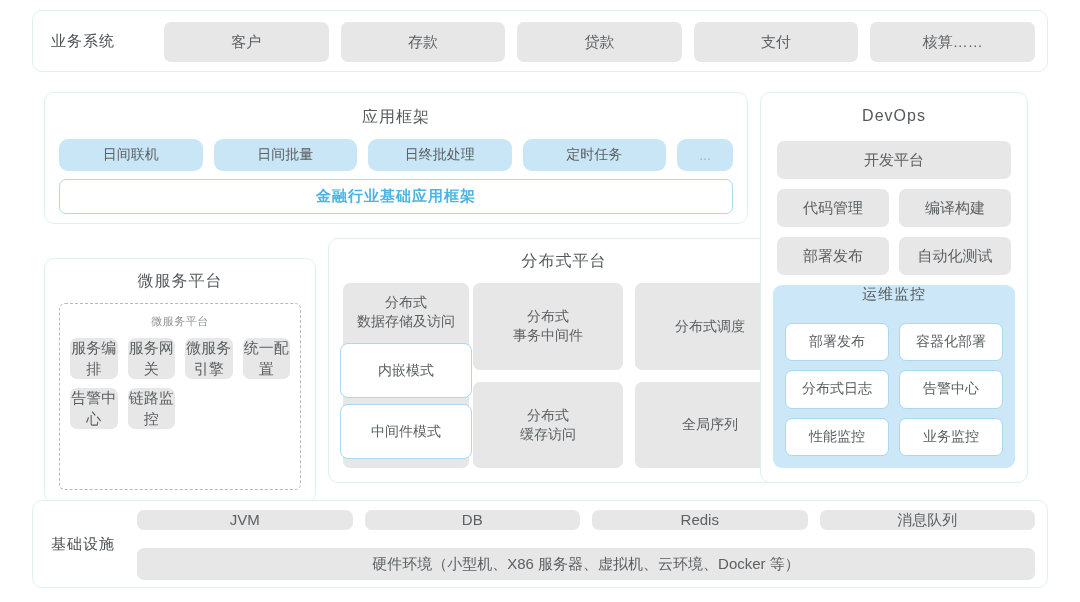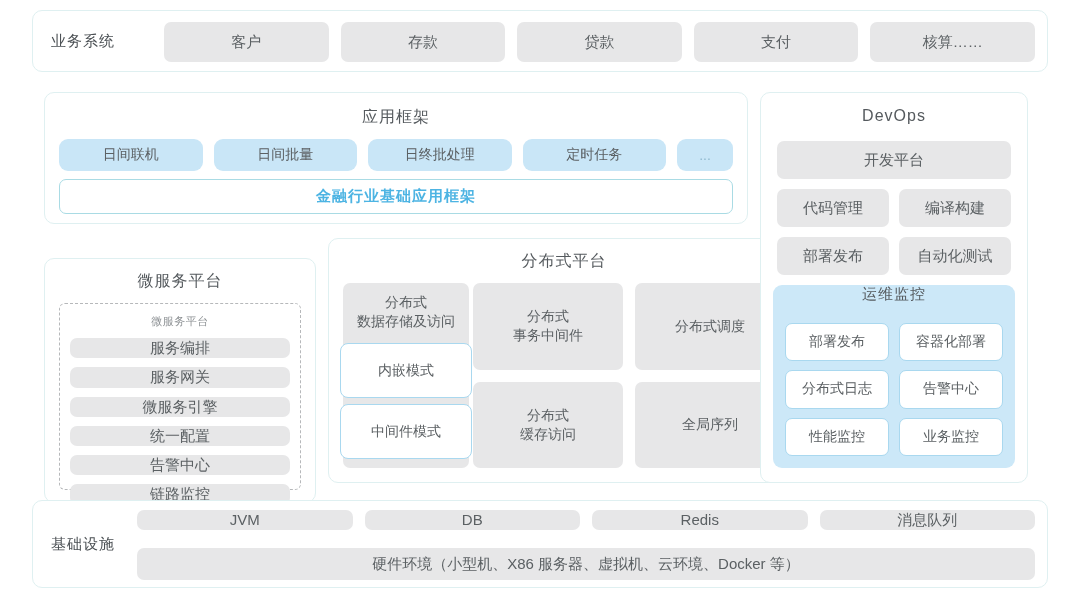--- a/index.html
+++ b/index.html
@@ -98,21 +98,21 @@
   
   #panel-micro{left:44px;top:238px;width:272px;height:245px;margin-top:20px;}
   #panel-micro .panel-title{margin-top:12px;}
   #panel-micro .dashed{
     position:absolute;left:14px;right:14px;top:44px;bottom:12px;
     border:1px dashed #b6b8ba;border-radius:6px;box-sizing:border-box;
   }
   #panel-micro .dashed .sub-title{margin-top:10px;}
   #panel-micro .grid{
     position:absolute;left:10px;right:10px;top:34px;bottom:10px;
-    display:grid;grid-template-columns:1fr;grid-template-rows:1fr 1fr 1fr;
+    display:grid;grid-template-columns:1fr 1fr 1fr 1fr;grid-template-rows:1fr 1fr 1fr;
     gap:9px 10px;
   }
 
   
   #panel-dist{left:328px;top:238px;width:472px;height:245px;}
   #panel-dist .panel-title{margin-top:12px;}
   #panel-dist .body{
     position:absolute;left:14px;right:14px;top:44px;bottom:14px;
     display:flex;gap:4px;
   }

